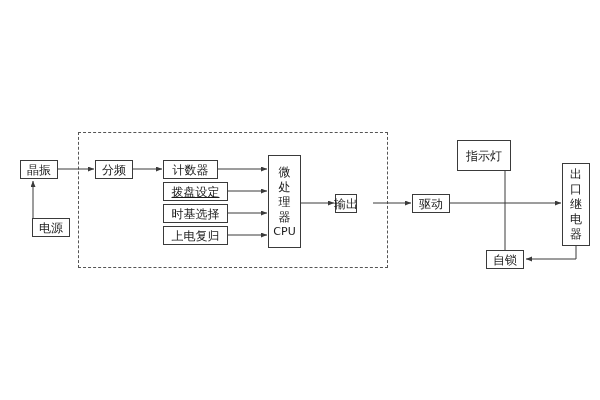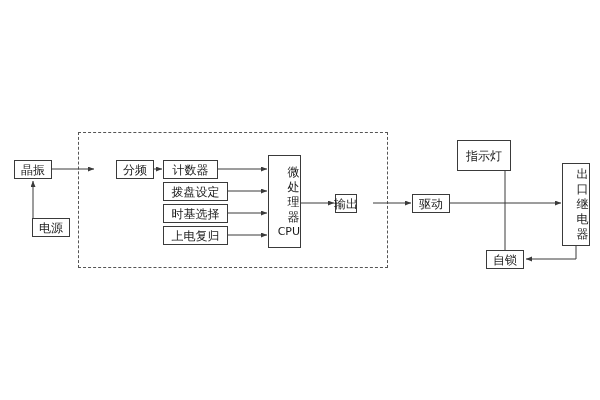--- a/index.html
+++ b/index.html
@@ -17,21 +17,21 @@
     border:1px solid #3a3a3a;
     background:#ffffff;
     display:flex;
     align-items:center;
     justify-content:center;
     font-size:12px;
     line-height:1;
     white-space:nowrap;
     z-index:2;
   }
-  .vbox{flex-direction:column;white-space:normal;align-items:flex-end;}
+  .vbox{flex-direction:column;white-space:normal;}
   .vtext{
     display:block;
     width:13px;
     word-break:break-all;
     text-align:center;
     line-height:15px;
     font-size:12px;
   }
   .sub{font-size:11px;line-height:14px;}
   .dashed{
@@ -63,29 +63,29 @@
     <line x1="228" y1="191" x2="267" y2="191" stroke="#3a3a3a" stroke-width="1" marker-end="url(#arrow)"></line>
     <line x1="228" y1="213" x2="267" y2="213" stroke="#3a3a3a" stroke-width="1" marker-end="url(#arrow)"></line>
     <line x1="228" y1="235" x2="267" y2="235" stroke="#3a3a3a" stroke-width="1" marker-end="url(#arrow)"></line>
     <line x1="301" y1="203" x2="334" y2="203" stroke="#3a3a3a" stroke-width="1" marker-end="url(#arrow)"></line>
     <line x1="373" y1="203" x2="411" y2="203" stroke="#3a3a3a" stroke-width="1" marker-end="url(#arrow)"></line>
     <line x1="450" y1="203" x2="561" y2="203" stroke="#3a3a3a" stroke-width="1" marker-end="url(#arrow)"></line>
     <line x1="505" y1="250" x2="505" y2="160" stroke="#3a3a3a" stroke-width="1" marker-end="url(#arrow)"></line>
     <polyline points="576,246 576,259 526,259" fill="none" stroke="#3a3a3a" stroke-width="1" marker-end="url(#arrow)"></polyline>
   </svg>
 
-  <div class="box" style="left:14px;top:160px;width:38px;height:19px;">晶振</div>
+  <div class="box" style="left:20px;top:160px;width:38px;height:19px;">晶振</div>
 
   <div class="box" style="left:32px;top:218px;width:38px;height:19px;">电源</div>
 
-  <div class="box" style="left:95px;top:160px;width:38px;height:19px;margin-left:21px;">分频</div>
+  <div class="box" style="left:95px;top:160px;width:38px;height:19px;">分频</div>
 
   <div class="box" style="left:163px;top:160px;width:55px;height:19px;">计数器</div>
 
-  <div class="box" style="left:163px;top:182px;width:65px;height:19px;">拨盘设定</div>
+  <div class="box" style="left:163px;top:182px;width:65px;height:19px;text-decoration:underline;">拨盘设定</div>
 
   <div class="box" style="left:163px;top:204px;width:65px;height:19px;">时基选择</div>
 
   <div class="box" style="left:163px;top:226px;width:65px;height:19px;">上电复归</div>
 
   <div class="box vbox" style="left:268px;top:155px;width:33px;height:93px;">
     <span class="vtext">微处理器</span>
     <span class="sub">CPU</span>
   </div>
 

